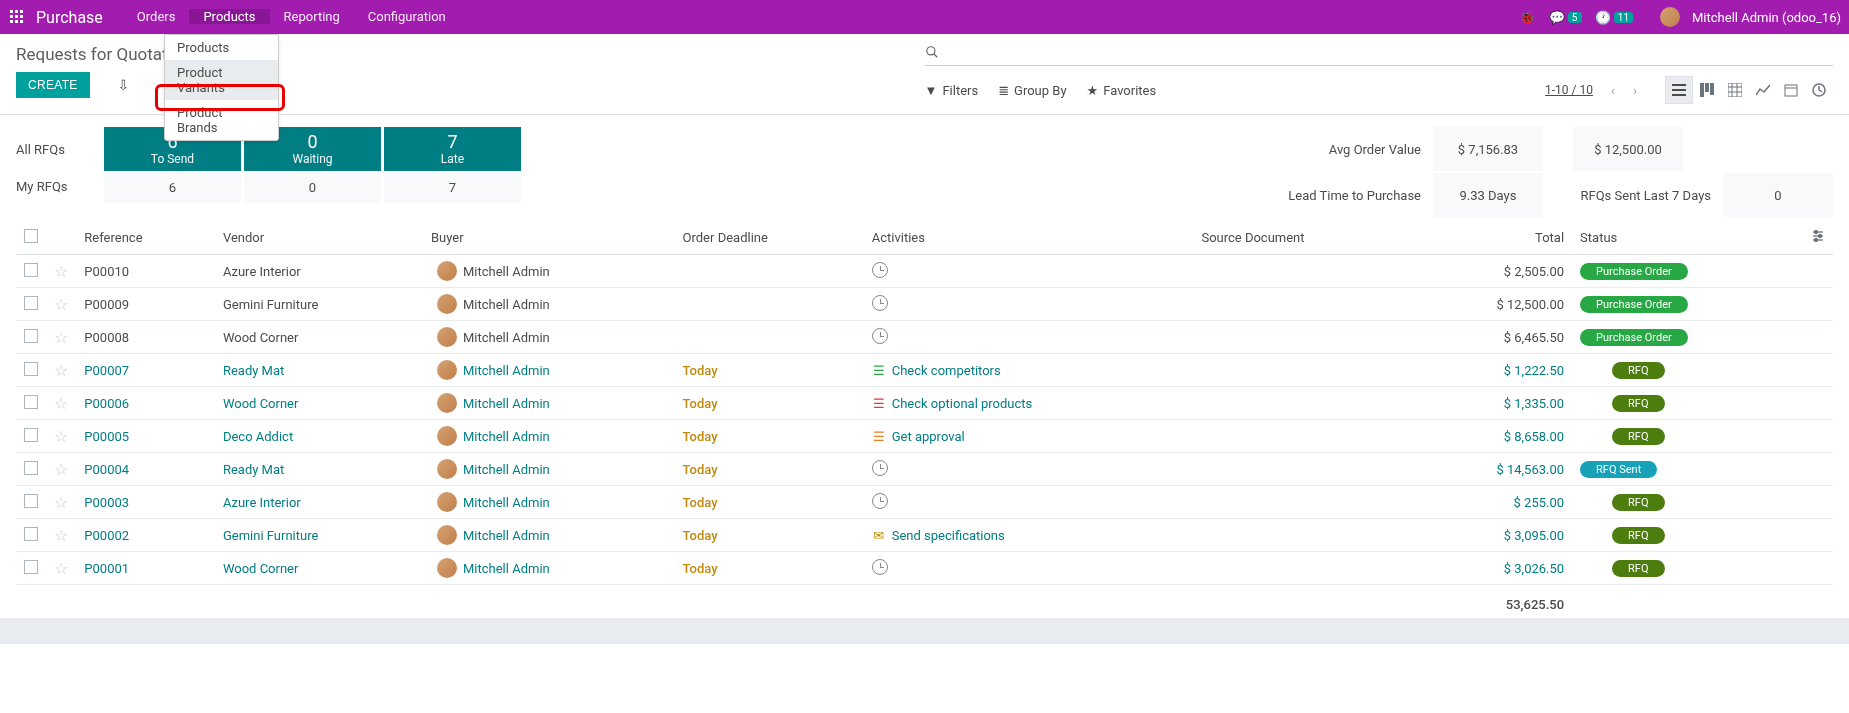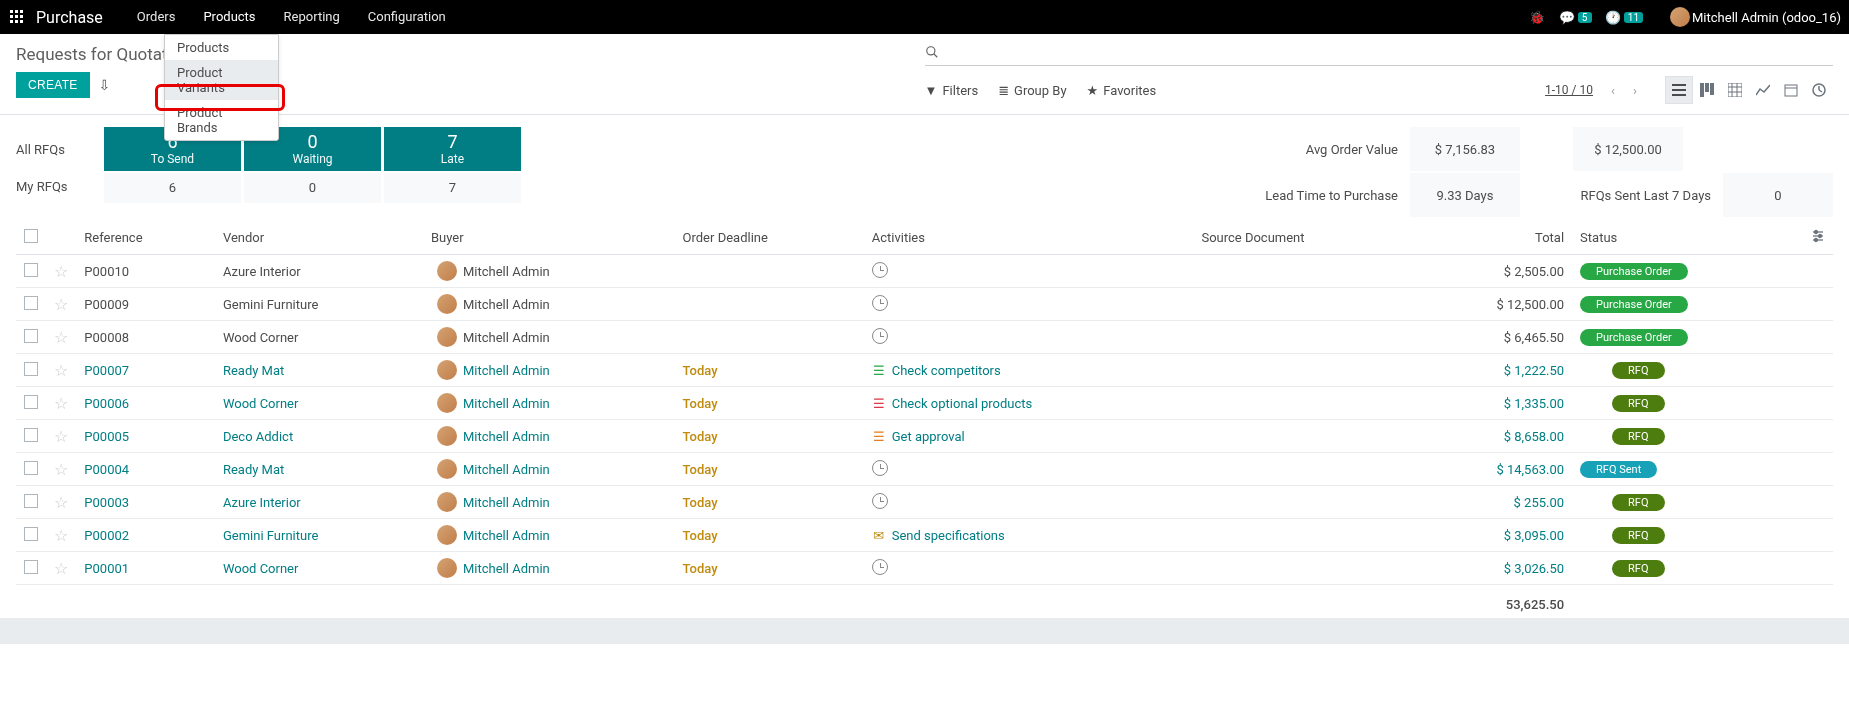--- a/index.html
+++ b/index.html
@@ -1,42 +1,42 @@
 <!DOCTYPE html>
 <html><head>
 <meta charset="utf-8">
 <style>
 * { margin: 0; padding: 0; box-sizing: border-box; }
 body { font-family: -apple-system, BlinkMacSystemFont, "Segoe UI", Roboto, sans-serif; font-size: 13px; color: #4c4c4c; background: #fff; width: 1849px; }
 
 
-.navbar { background: #000000; height: 34px; display: flex; align-items: center; color: #fff; padding: 0 8px; position: relative; }
+.navbar { background: #a21caf; height: 34px; display: flex; align-items: center; color: #fff; padding: 0 8px; position: relative; }
 .navbar .apps-icon { width: 18px; height: 18px; display: inline-flex; align-items: center; justify-content: center; margin-right: 10px; cursor: pointer; }
 .navbar .app-name { font-size: 16px; margin-right: 20px; }
 .navbar .nav-item { padding: 0 14px; height: 34px; line-height: 34px; cursor: pointer; font-size: 13px; color: rgba(255,255,255,0.9); }
 .navbar .nav-item.active { background: rgba(0,0,0,0.15); color: #fff; }
 .navbar-right { margin-left: auto; display: flex; align-items: center; gap: 14px; }
 .navbar-right .icon-item { cursor: pointer; display: flex; align-items: center; gap: 2px; color: #fff; }
 .badge-pill { background: #00A09D; color: #fff; border-radius: 3px; padding: 0 4px; font-size: 10px; min-width: 14px; text-align: center; display: inline-block; }
-.user-block { display: flex; align-items: center; gap: 2px; cursor: pointer; padding-left: 13px; }
+.user-block { display: flex; align-items: center; gap: 12px; cursor: pointer; padding-left: 13px; }
 .avatar-sm { width: 20px; height: 20px; border-radius: 50%; background: linear-gradient(135deg,#d4a373,#c17e4a); display: inline-block; }
 
 
 .dropdown { position: absolute; top: 34px; left: 164px; background: #fff; border: 1px solid #ccc; border-radius: 0 0 3px 3px; width: 115px; z-index: 100; box-shadow: 0 2px 4px rgba(0,0,0,0.1); }
 .dropdown-item { padding: 5px 12px; cursor: pointer; color: #4c4c4c; font-size: 13px; }
 .dropdown-item:hover, .dropdown-item.highlight { background: #e9ecef; }
 .red-box { position: absolute; border: 3px solid #e60000; border-radius: 6px; pointer-events: none; z-index: 101; }
 .red-box.rb1 { top: 84px; left: 155px; width: 130px; height: 27px; }
 
 
 .control-panel { display: flex; padding: 8px 16px 0 16px; border-bottom: 1px solid #dee2e6; }
 .cp-left { flex: 0 0 50%; }
 .cp-right { flex: 0 0 50%; }
 .breadcrumb { font-size: 17px; color: #5f5f5f; padding: 2px 0 8px 0; }
-.create-row { display: flex; align-items: center; gap: 9px; padding-bottom: 10px; }
+.create-row { display: flex; align-items: center; gap: 28px; padding-bottom: 10px; }
 .btn-create { background: #00A09D; color: #fff; border: none; padding: 6px 12px; font-size: 12px; cursor: pointer; text-transform: uppercase; letter-spacing: .3px; }
 .import-icon { color: #4c4c4c; cursor: pointer; font-size: 14px; }
 .search-row { border-bottom: 1px solid #ccc; padding: 3px 0; display: flex; align-items: center; }
 .search-input { flex: 1; border: none; outline: none; font-size: 13px; background: transparent; }
 .search-input::placeholder { color: #aaa; }
 .search-icon { color: #666; cursor: pointer; }
 .toolbar-row { display: flex; align-items: center; gap: 20px; padding: 10px 0; }
 .toolbar-left { display: flex; gap: 20px; }
 .toolbar-btn { cursor: pointer; display: flex; align-items: center; gap: 5px; color: #4c4c4c; }
 .toolbar-right { margin-left: auto; display: flex; align-items: center; gap: 10px; }
@@ -55,21 +55,21 @@
 .dash-cards { display: flex; gap: 3px; }
 .dash-col { width: 137px; text-align: center; }
 .dash-card { background: #017E84; color: #fff; height: 44px; display: flex; flex-direction: column; justify-content: center; cursor: pointer; }
 .dash-card .num { font-size: 18px; line-height: 1.1; }
 .dash-card .lbl { font-size: 12px; opacity: .95; }
 .dash-sub { background: #f8f9fa; height: 30px; line-height: 30px; font-size: 13px; color: #4c4c4c; margin-top: 2px; }
 .dash-stats { display: flex; flex: 1; gap: 30px; justify-content: flex-end; }
 .dash-stat { display: flex; align-items: stretch; }
 .dash-stat-label { width: 150px; text-align: right; padding-right: 12px; font-size: 13px; height: 44px; display: flex; align-items: center; justify-content: flex-end; }
 .dash-stat-value { width: 110px; display: flex; align-items: center; justify-content: center; background: #f8f9fa; font-size: 13px; height: 44px; }
-.dash-stat-col { display: flex; flex-direction: column; gap: 2px; margin-left: 23px; }
+.dash-stat-col { display: flex; flex-direction: column; gap: 2px; }
 
 
 .table { width: 100%; border-collapse: collapse; font-size: 13px; }
 .table th { text-align: left; padding: 8px 8px; border-bottom: 1px solid #dee2e6; color: #4c4c4c; font-weight: 400; background: #fff; }
 .table th.num, .table td.num { text-align: right; }
 .table td { padding: 6px 8px; border-bottom: 1px solid #e9ecef; vertical-align: middle; }
 .table td.ref-link { color: #017e84; cursor: pointer; }
 .table td.ref-text { color: #4c4c4c; }
 .buyer-cell { display: flex; align-items: center; gap: 6px; padding-left: 6px; }
 .avatar-xs { width: 20px; height: 20px; border-radius: 50%; background: linear-gradient(135deg,#d4a373,#c17e4a); display: inline-block; flex-shrink: 0; }

